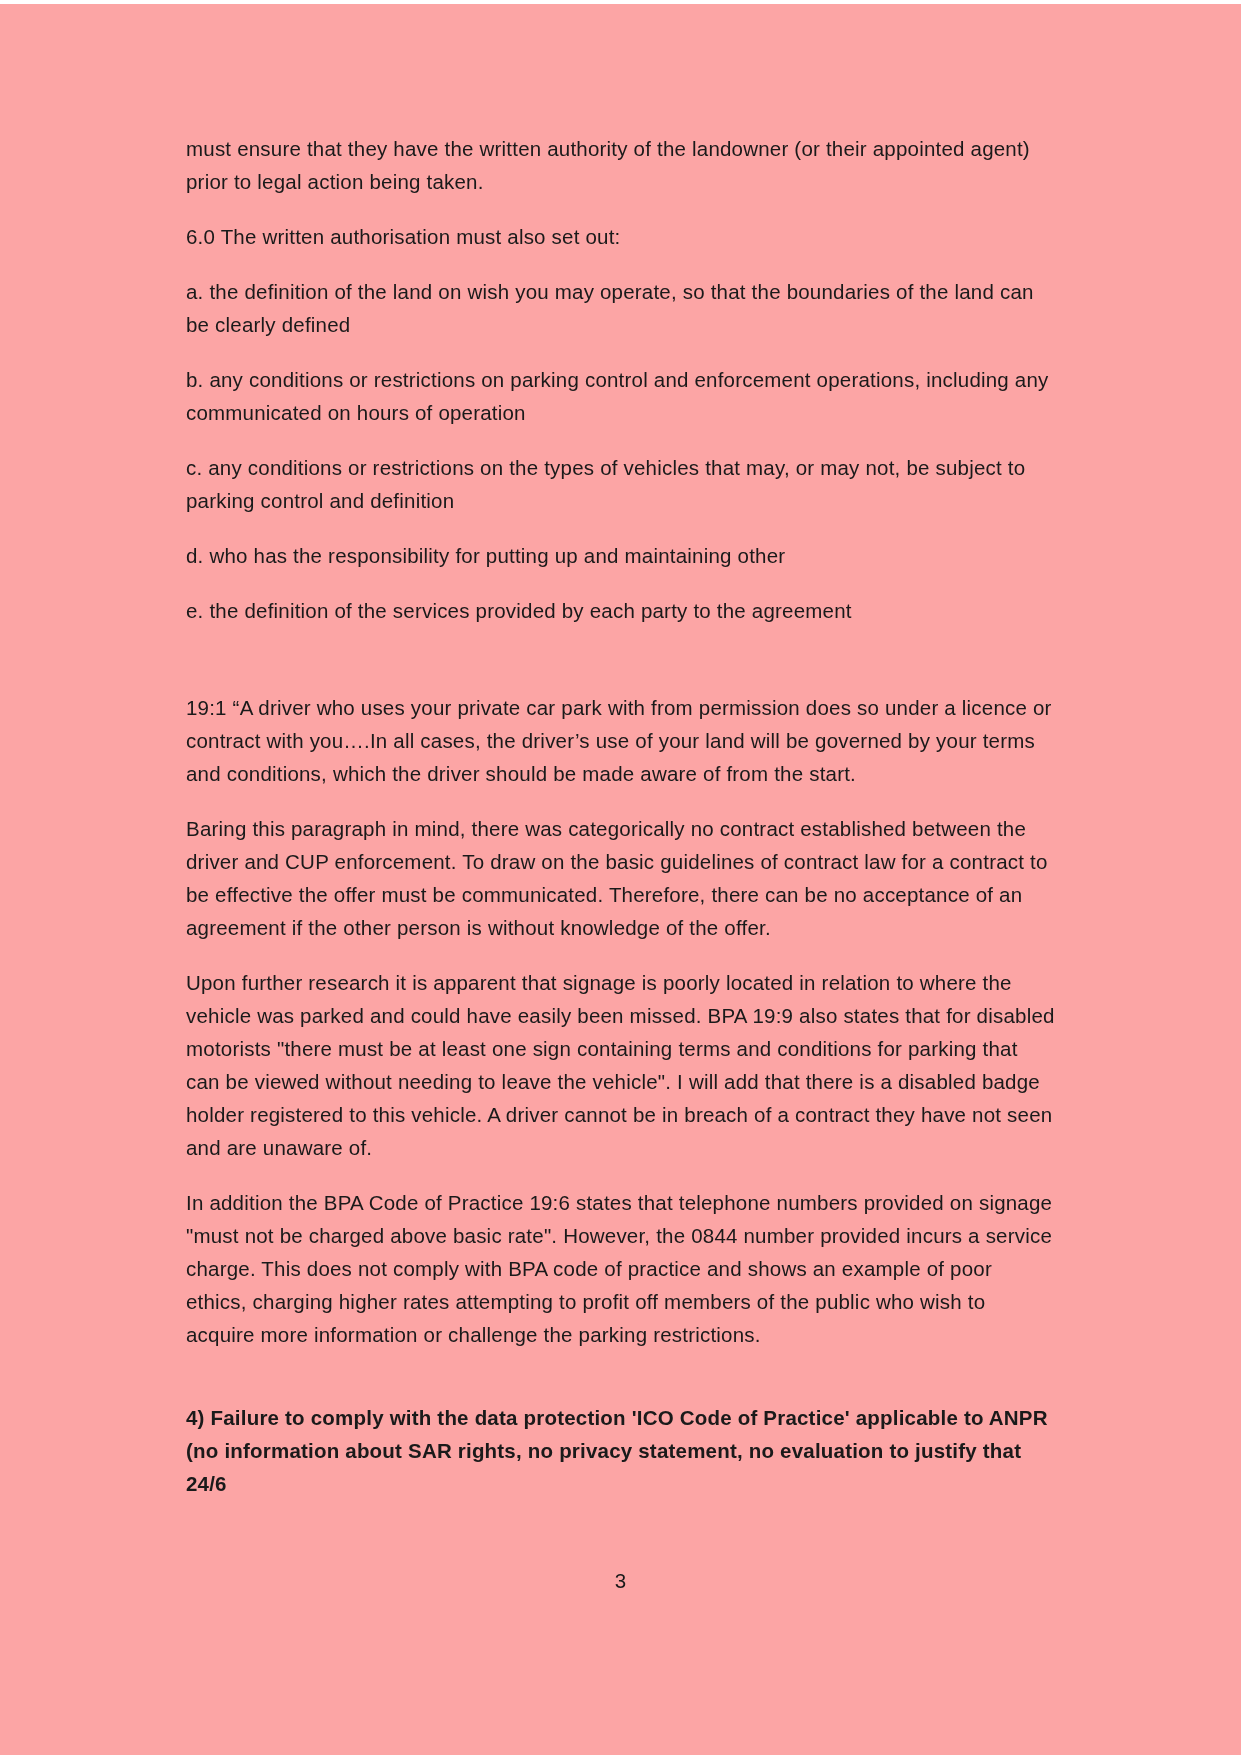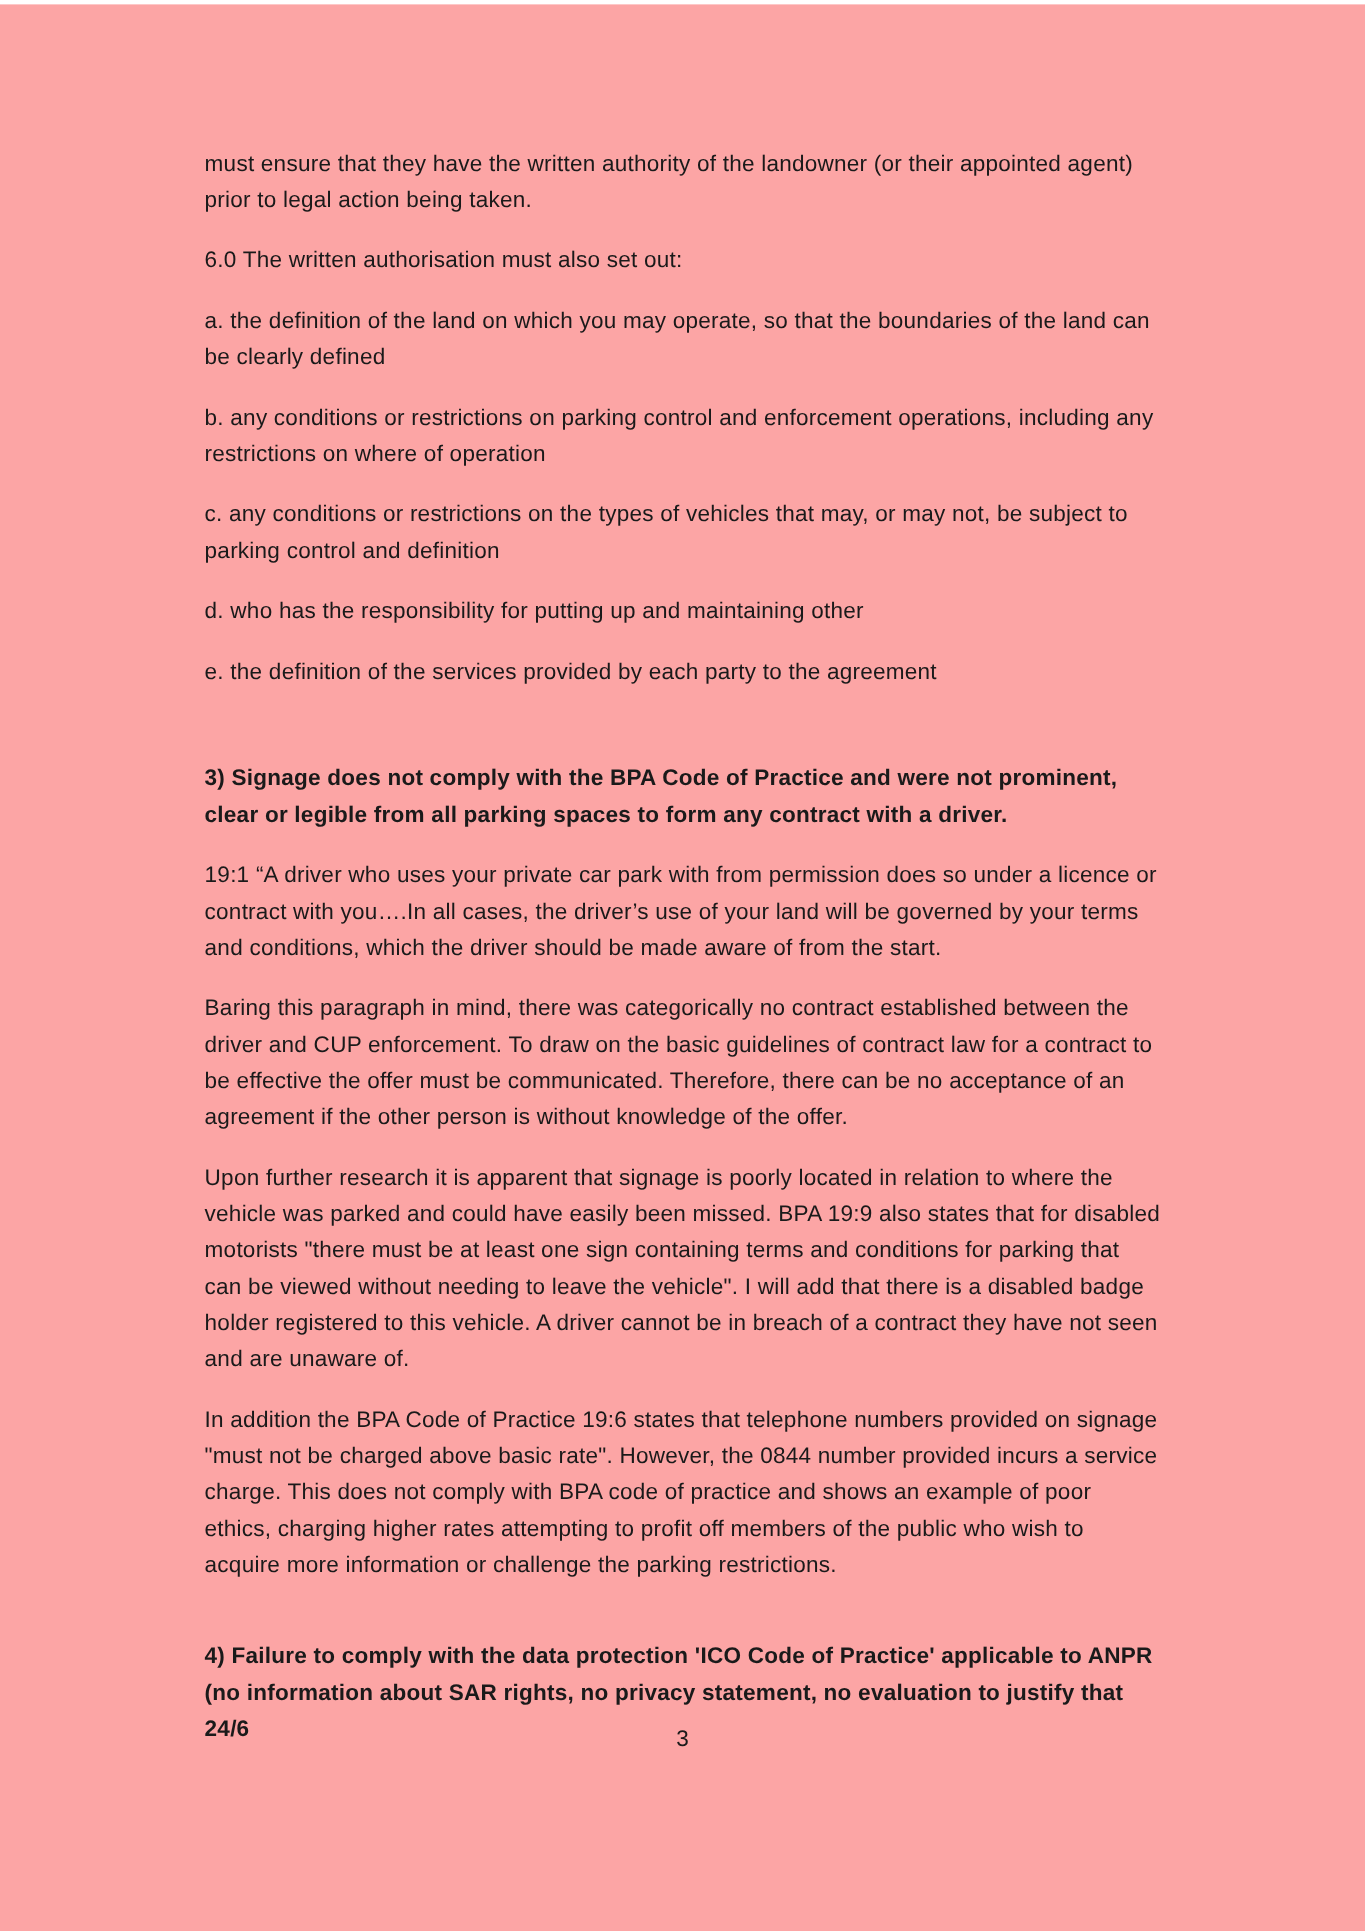--- a/index.html
+++ b/index.html
@@ -57,33 +57,32 @@
 <body>
 
 <div class="page">
 
   <div class="content">
 
     <p class="para">must ensure that they have the written authority of the landowner (or their appointed agent) prior to legal action being taken.</p>
 
     <p class="para">6.0 The written authorisation must also set out:</p>
 
-    <p class="para">a. the definition of the land on which you may operate, so that the boundaries of the land can be clearly defined</p>
+    <p class="para">a. the definition of the land on wish you may operate, so that the boundaries of the land can be clearly defined</p>
 
-    <p class="para">b. any conditions or restrictions on parking control and enforcement operations, including any restrictions on where of operation</p>
+    <p class="para">b. any conditions or restrictions on parking control and enforcement operations, including any communicated on hours of operation</p>
 
     <p class="para">c. any conditions or restrictions on the types of vehicles that may, or may not, be subject to parking control and definition</p>
 
     <p class="para">d. who has the responsibility for putting up and maintaining other</p>
 
     <p class="para">e. the definition of the services provided by each party to the agreement</p>
 
     <div class="spacer-lg"></div>
 
-    <p class="para bold">3) Signage does not comply with the BPA Code of Practice and were not prominent, clear or legible from all parking spaces to form any contract with a driver.</p>
 
     <p class="para">19:1 “A driver who uses your private car park with from permission does so under a licence or contract with you….In all cases, the driver’s use of your land will be governed by your terms and conditions, which the driver should be made aware of from the start.</p>
 
     <p class="para">Baring this paragraph in mind, there was categorically no contract established between the driver and CUP enforcement. To draw on the basic guidelines of contract law for a contract to be effective the offer must be communicated. Therefore, there can be no acceptance of an agreement if the other person is without knowledge of the offer.</p>
 
     <p class="para">Upon further research it is apparent that signage is poorly located in relation to where the vehicle was parked and could have easily been missed. BPA 19:9 also states that for disabled motorists "there must be at least one sign containing terms and conditions for parking that can be viewed without needing to leave the vehicle". I will add that there is a disabled badge holder registered to this vehicle. A driver cannot be in breach of a contract they have not seen and are unaware of.</p>
 
     <p class="para">In addition the BPA Code of Practice 19:6 states that telephone numbers provided on signage "must not be charged above basic rate". However, the 0844 number provided incurs a service charge. This does not comply with BPA code of practice and shows an example of poor ethics, charging higher rates attempting to profit off members of the public who wish to acquire more information or challenge the parking restrictions.</p>
 
     <div class="spacer-md"></div>

